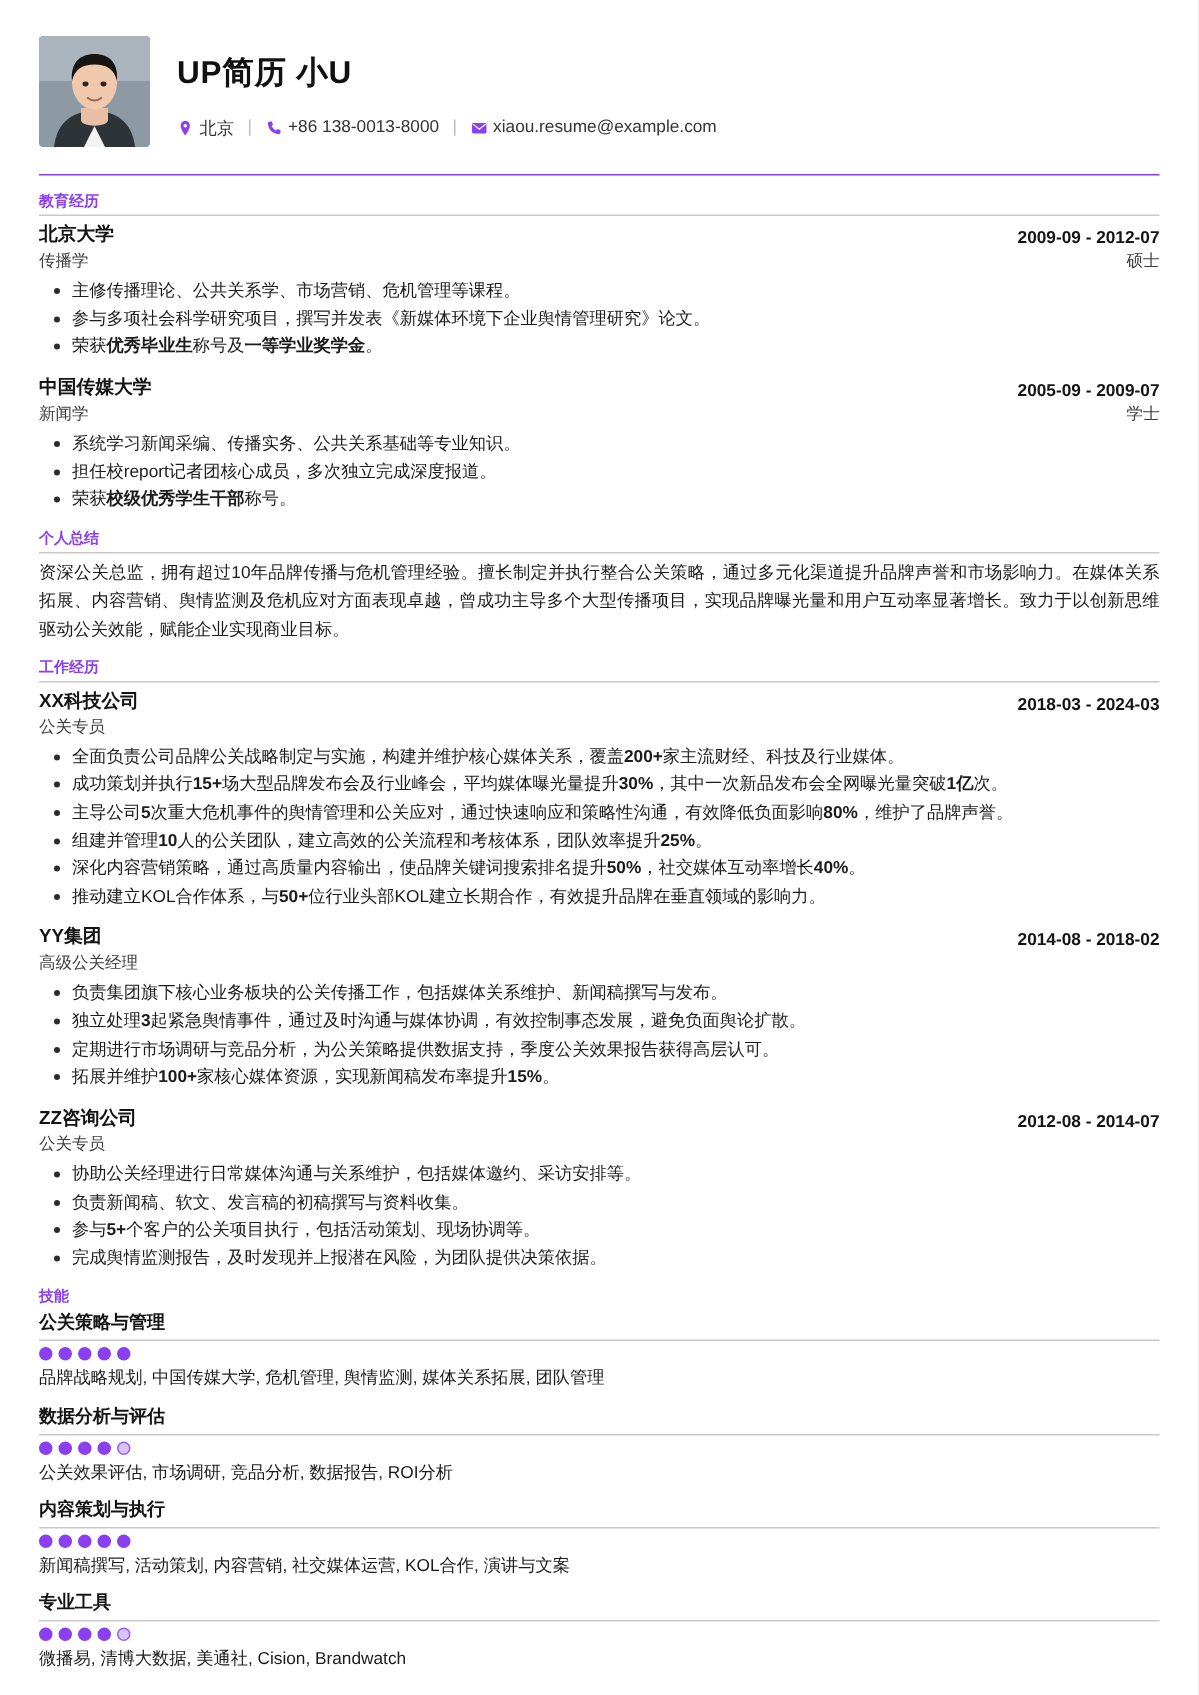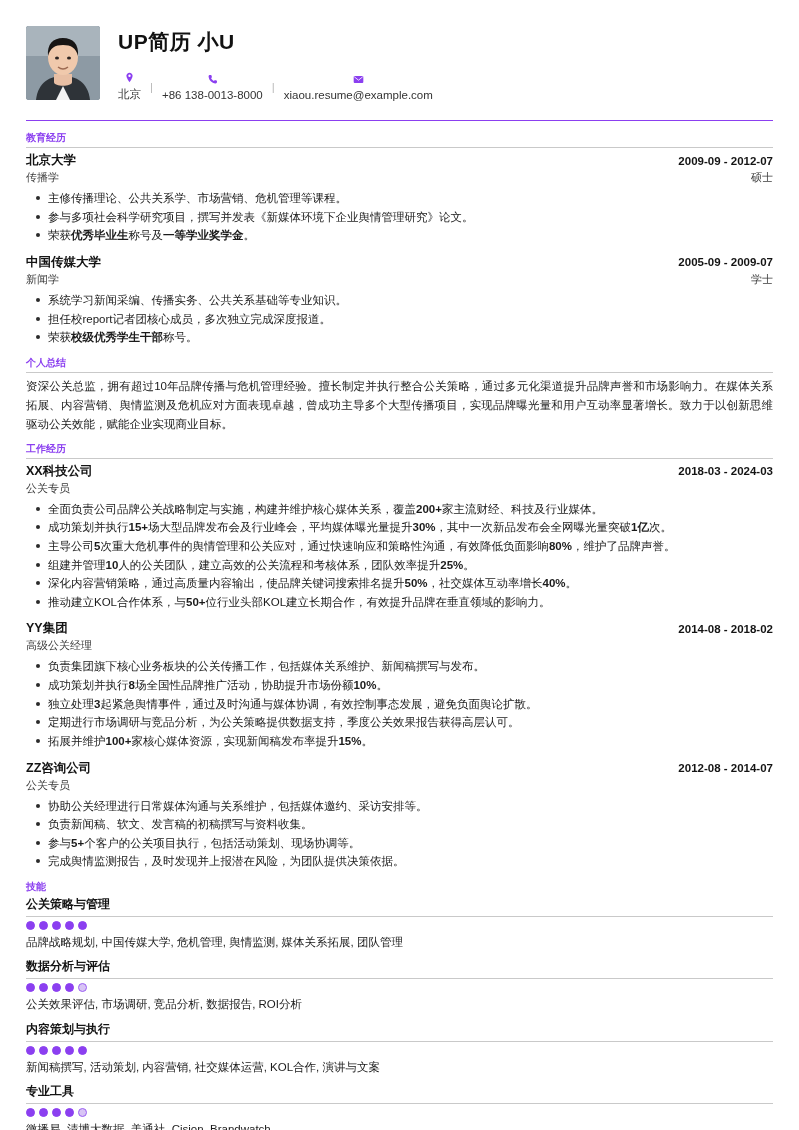--- a/index.html
+++ b/index.html
@@ -43,21 +43,21 @@
     letter-spacing: 0.5px;
   }
   .contact-row {
     display: flex;
     align-items: center;
     flex-wrap: wrap;
     gap: 6px;
     font-size: 11.5px;
     color: #333333;
   }
-  .contact-item { display: inline-flex; align-items: center; gap: 4px; flex-direction: column; }
+  .contact-item { display: inline-flex; align-items: center; gap: 4px; }
   .contact-sep { color: #b9b9b9; padding: 0 3px; }
   .cicon { color: #8b3ff0; display: inline-flex; align-items: center; }
   .cicon svg { display: block; }
 
   .hr-main {
     border: none;
     border-top: 1.2px solid #8b3ff0;
     margin: 4px 0 10px 0;
   }
 
@@ -72,21 +72,21 @@
   .section-rule {
     border: none;
     border-top: 1px solid #c9c9c9;
     margin: 1px 0 4px 0;
   }
 
   .entry { margin-bottom: 9px; }
   .entry-head {
     display: flex;
     justify-content: space-between;
-    align-items: center;
+    align-items: flex-end;
   }
   .entry-org {
     font-size: 12.5px;
     font-weight: bold;
     color: #141414;
   }
   .entry-date {
     font-size: 11.5px;
     color: #141414;
     font-weight: bold;
@@ -281,21 +281,20 @@
         <div class="entry">
           <div class="entry-head">
             <div class="entry-org">YY集团</div>
             <div class="entry-date">2014-08 - 2018-02</div>
           </div>
           <div class="entry-sub">
             <div class="entry-role">高级公关经理</div>
           </div>
           <ul class="bullets">
             <li>负责集团旗下核心业务板块的公关传播工作，包括媒体关系维护、新闻稿撰写与发布。</li>
-            <li>成功策划并执行<span class="b">8</span>场全国性品牌推广活动，协助提升市场份额<span class="b">10%</span>。</li>
             <li>独立处理<span class="b">3</span>起紧急舆情事件，通过及时沟通与媒体协调，有效控制事态发展，避免负面舆论扩散。</li>
             <li>定期进行市场调研与竞品分析，为公关策略提供数据支持，季度公关效果报告获得高层认可。</li>
             <li>拓展并维护<span class="b">100+</span>家核心媒体资源，实现新闻稿发布率提升<span class="b">15%</span>。</li>
           </ul>
         </div>
         <div class="entry">
           <div class="entry-head">
             <div class="entry-org">ZZ咨询公司</div>
             <div class="entry-date">2012-08 - 2014-07</div>
           </div>

